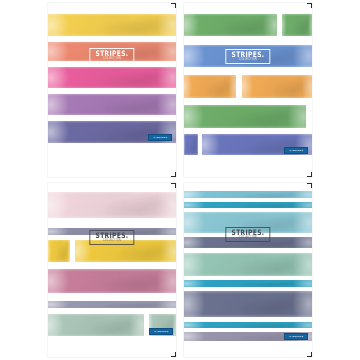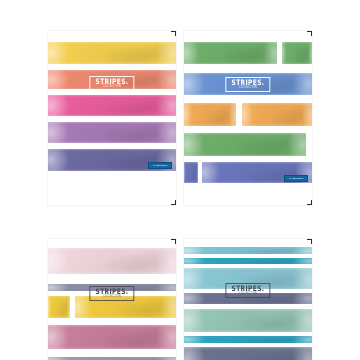--- a/index.html
+++ b/index.html
@@ -15,21 +15,20 @@
     width:360px;height:360px;
     background:#ffffff;
     display:grid;
     grid-template-columns:1fr 1fr;
     grid-template-rows:1fr 1fr;
   }
   .cover-cell{
     position:relative;
     width:180px;height:180px;
     box-sizing:border-box;
-    margin-top:28px;
   }
   
   .page{
     position:absolute;
     background:#ffffff;
     overflow:hidden;
     box-shadow:0 0 0 0.5px rgba(0,0,0,0.08);
   }
   
   .q-tl .page{left:48px;  top:3px;  width:128px; height:174px;}

